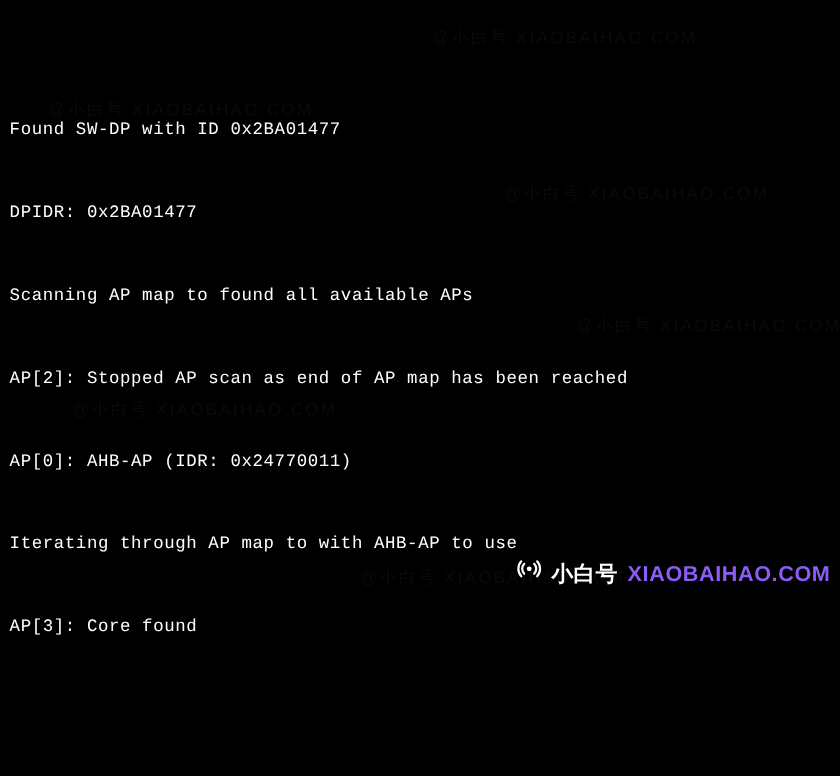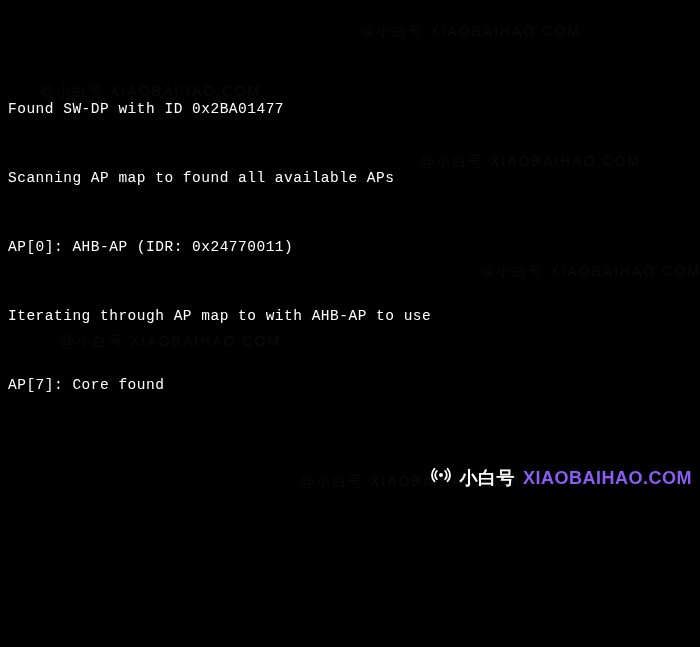--- a/index.html
+++ b/index.html
@@ -74,24 +74,26 @@
     <span class="wm" style="top:20px; left:360px;">@小白号 XIAOBAIHAO.COM</span>
     <span class="wm" style="top:80px; left:40px;">@小白号 XIAOBAIHAO.COM</span>
     <span class="wm" style="top:150px; left:420px;">@小白号 XIAOBAIHAO.COM</span>
     <span class="wm" style="top:260px; left:480px;">@小白号 XIAOBAIHAO.COM</span>
     <span class="wm" style="top:330px; left:60px;">@小白号 XIAOBAIHAO.COM</span>
     <span class="wm" style="top:470px; left:300px;">@小白号 XIAOBAIHAO.COM</span>
     <span class="wm" style="top:560px; left:80px;">@小白号 XIAOBAIHAO.COM</span>
   </div>
 
   <span class="line">Found SW-DP with ID 0x2BA01477</span>
+  <span class="line">DPIDR: 0x2BA01477</span>
   <span class="line">Scanning AP map to found all available APs</span>
+  <span class="line">AP[2]: Stopped AP scan as end of AP map has been reached</span>
   <span class="line">AP[0]: AHB-AP (IDR: 0x24770011)</span>
   <span class="line">Iterating through AP map to with AHB-AP to use</span>
-  <span class="line">AP[7]: Core found</span>
+  <span class="line">AP[3]: Core found</span>
   
   
   
   
   
   
   
   
   
   

